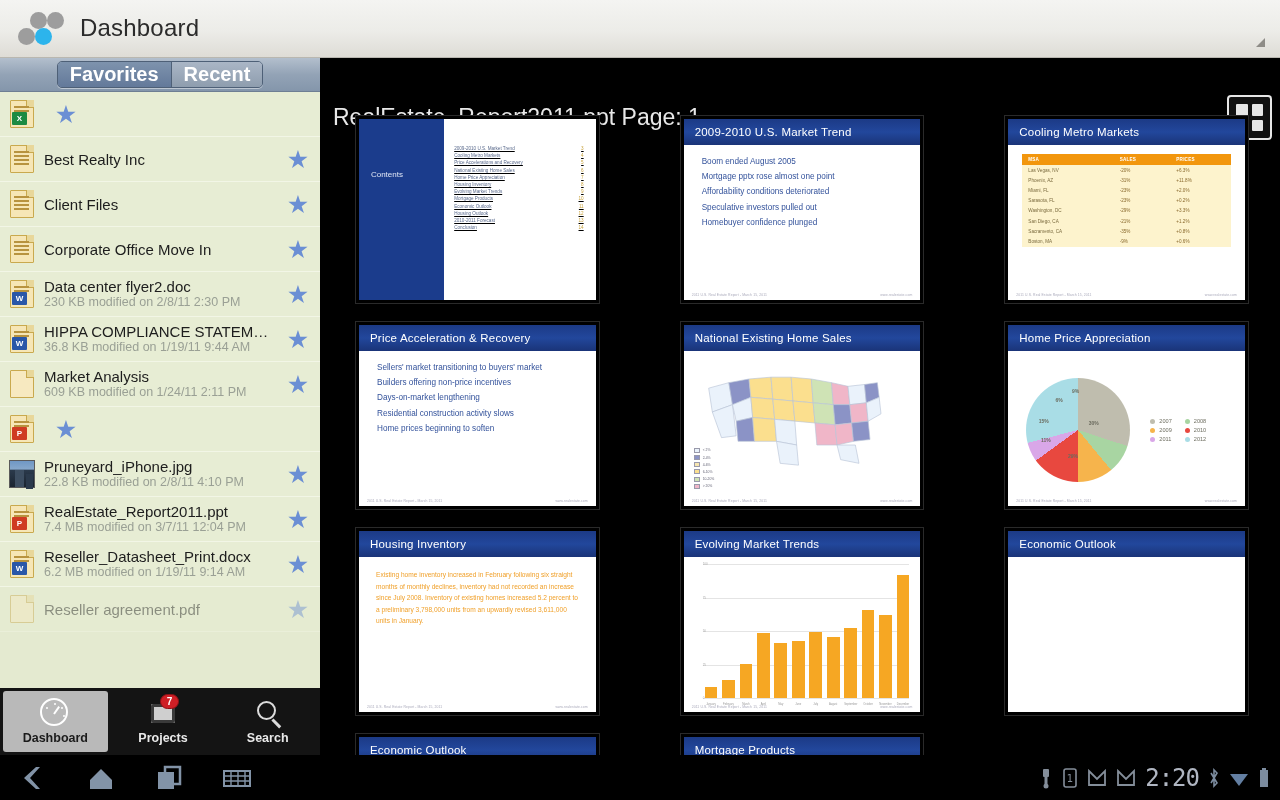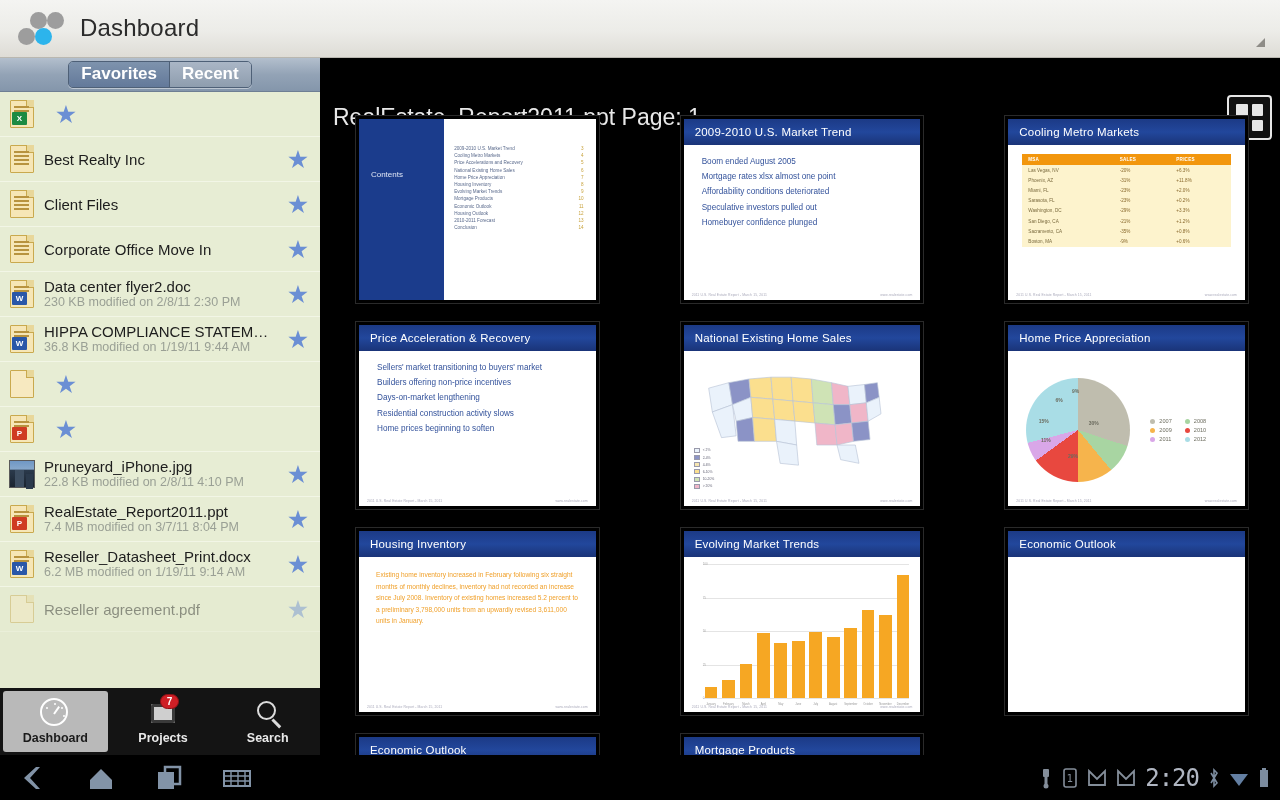--- a/index.html
+++ b/index.html
@@ -45,21 +45,21 @@
   .seg-wrap {
     height: 34px; background: linear-gradient(to bottom, #b3bfcd 0%, #93a3b6 50%, #8496ab 100%);
     border-bottom: 1px solid #6e7f93;
     display: flex; align-items: center; justify-content: center;
   }
   .seg {
     display: flex; border: 1px solid #4e6077; border-radius: 5px; overflow: hidden;
     box-shadow: 0 1px 0 rgba(255,255,255,.45);
   }
   .seg div {
-    padding: 3px 12px 4px; font-size: 17px; font-weight: bold; color: #fff;
+    padding: 3px 12px 4px; font-size: 20px; font-weight: bold; color: #fff;
     cursor: pointer; line-height: 18px;
   }
   .seg div.on  { background: linear-gradient(to bottom,#7e93ad,#63799a); }
   .seg div.off { background: linear-gradient(to bottom,#aab6c6,#8e9dae); border-left: 1px solid #4e6077; }
 
   .filelist { position: relative; height: 596px; overflow: hidden; }
   .file-row {
     position: relative; height: 45px; display: flex; align-items: center;
     border-bottom: 1px solid #f2f6e6; background: #e7edd4; cursor: pointer;
   }
@@ -194,21 +194,21 @@
   .s1 .bldg i { position: absolute; left: 0; right: 0; height: 2.5px; background: #e9f2f8; }
   .s1 .sky { position: absolute; inset: 0;
     background: radial-gradient(circle at 86% 14%, rgba(255,255,255,.85), rgba(255,255,255,0) 26%); }
   .s1 .t {
     position: relative; z-index: 3; text-align: center; padding-top: 9px;
     color: #fff; font-weight: bold; font-size: 10.5px; line-height: 13px;
     text-shadow: 0 1px 2px rgba(0,0,0,.6);
   }
 
   
-  .s2 { display: flex; height: 100%; background: #fff; }
+  .s2 { display: flex; height: 100%; background: #fff; text-decoration: underline; }
   .s2 .left { width: 36%; background: #1b3c8c; position: relative; }
   .s2 .left span { position: absolute; left: 14%; top: 28%; color: #dfe6f5; font-size: 8px; }
   .s2 .right { flex: 1; padding: 26px 12px 0 10px; }
   .toc-row { display: flex; font-size: 4.6px; color: #5a6a8c; line-height: 7.2px; }
   .toc-row .tt { flex: 1; }
   .toc-row .tn { color: #c8a23c; width: 14px; text-align: right; }
 
   
   .tbl { width: 100%; border-collapse: collapse; background: #fdf3cd; margin-top: 2px; }
   .tbl th {
@@ -419,20 +419,24 @@
           </div>
       </div>
 
       <div class="file-row">
         <div class="fr-icon">
           <div class="ic plain">
               <div class="page"></div>
               <div class="fold"></div>
             </div>
         </div>
+        <div class="fr-text">
+          <div class="fr-name">Market Analysis</div>
+          <div class="fr-meta">609 KB modified on 1/24/11 2:11 PM</div>
+        </div>
         <div class="fr-star">
             <span class="star">★</span>
           </div>
       </div>
 
       <div class="file-row">
         <div class="fr-icon">
           <div class="ic">
               <div class="page"></div>
               <div class="fold"></div>
@@ -468,21 +472,21 @@
               <div class="fold"></div>
               <div class="lines">
                 <b></b>
                 <b></b>
               </div>
               <div class="tag p">P</div>
             </div>
         </div>
         <div class="fr-text">
           <div class="fr-name">RealEstate_Report2011.ppt</div>
-          <div class="fr-meta">7.4 MB modified on 3/7/11 8:04 PM</div>
+          <div class="fr-meta">7.4 MB modified on 3/7/11 12:04 PM</div>
         </div>
         <div class="fr-star">
             <span class="star">★</span>
           </div>
       </div>
 
       <div class="file-row">
         <div class="fr-icon">
           <div class="ic">
               <div class="page"></div>
@@ -619,21 +623,21 @@
           </div>
         </div>
       </div>
 
       <div class="slide">
         <div class="sl-head stripe">
             <span>2009-2010 U.S. Market Trend</span>
           </div>
         <div class="sl-body">
           <div class="bul">Boom ended August 2005</div>
-          <div class="bul">Mortgage rates xlsx almost one point</div>
+          <div class="bul">Mortgage pptx rose almost one point</div>
           <div class="bul">Affordability conditions deteriorated</div>
           <div class="bul">Speculative investors pulled out</div>
           <div class="bul">Homebuyer confidence plunged</div>
           <div class="sl-foot">
               <span>2011 U.S. Real Estate Report - March 15, 2011</span>
               <span>www.realestate.com</span>
             </div>
         </div>
       </div>
 

